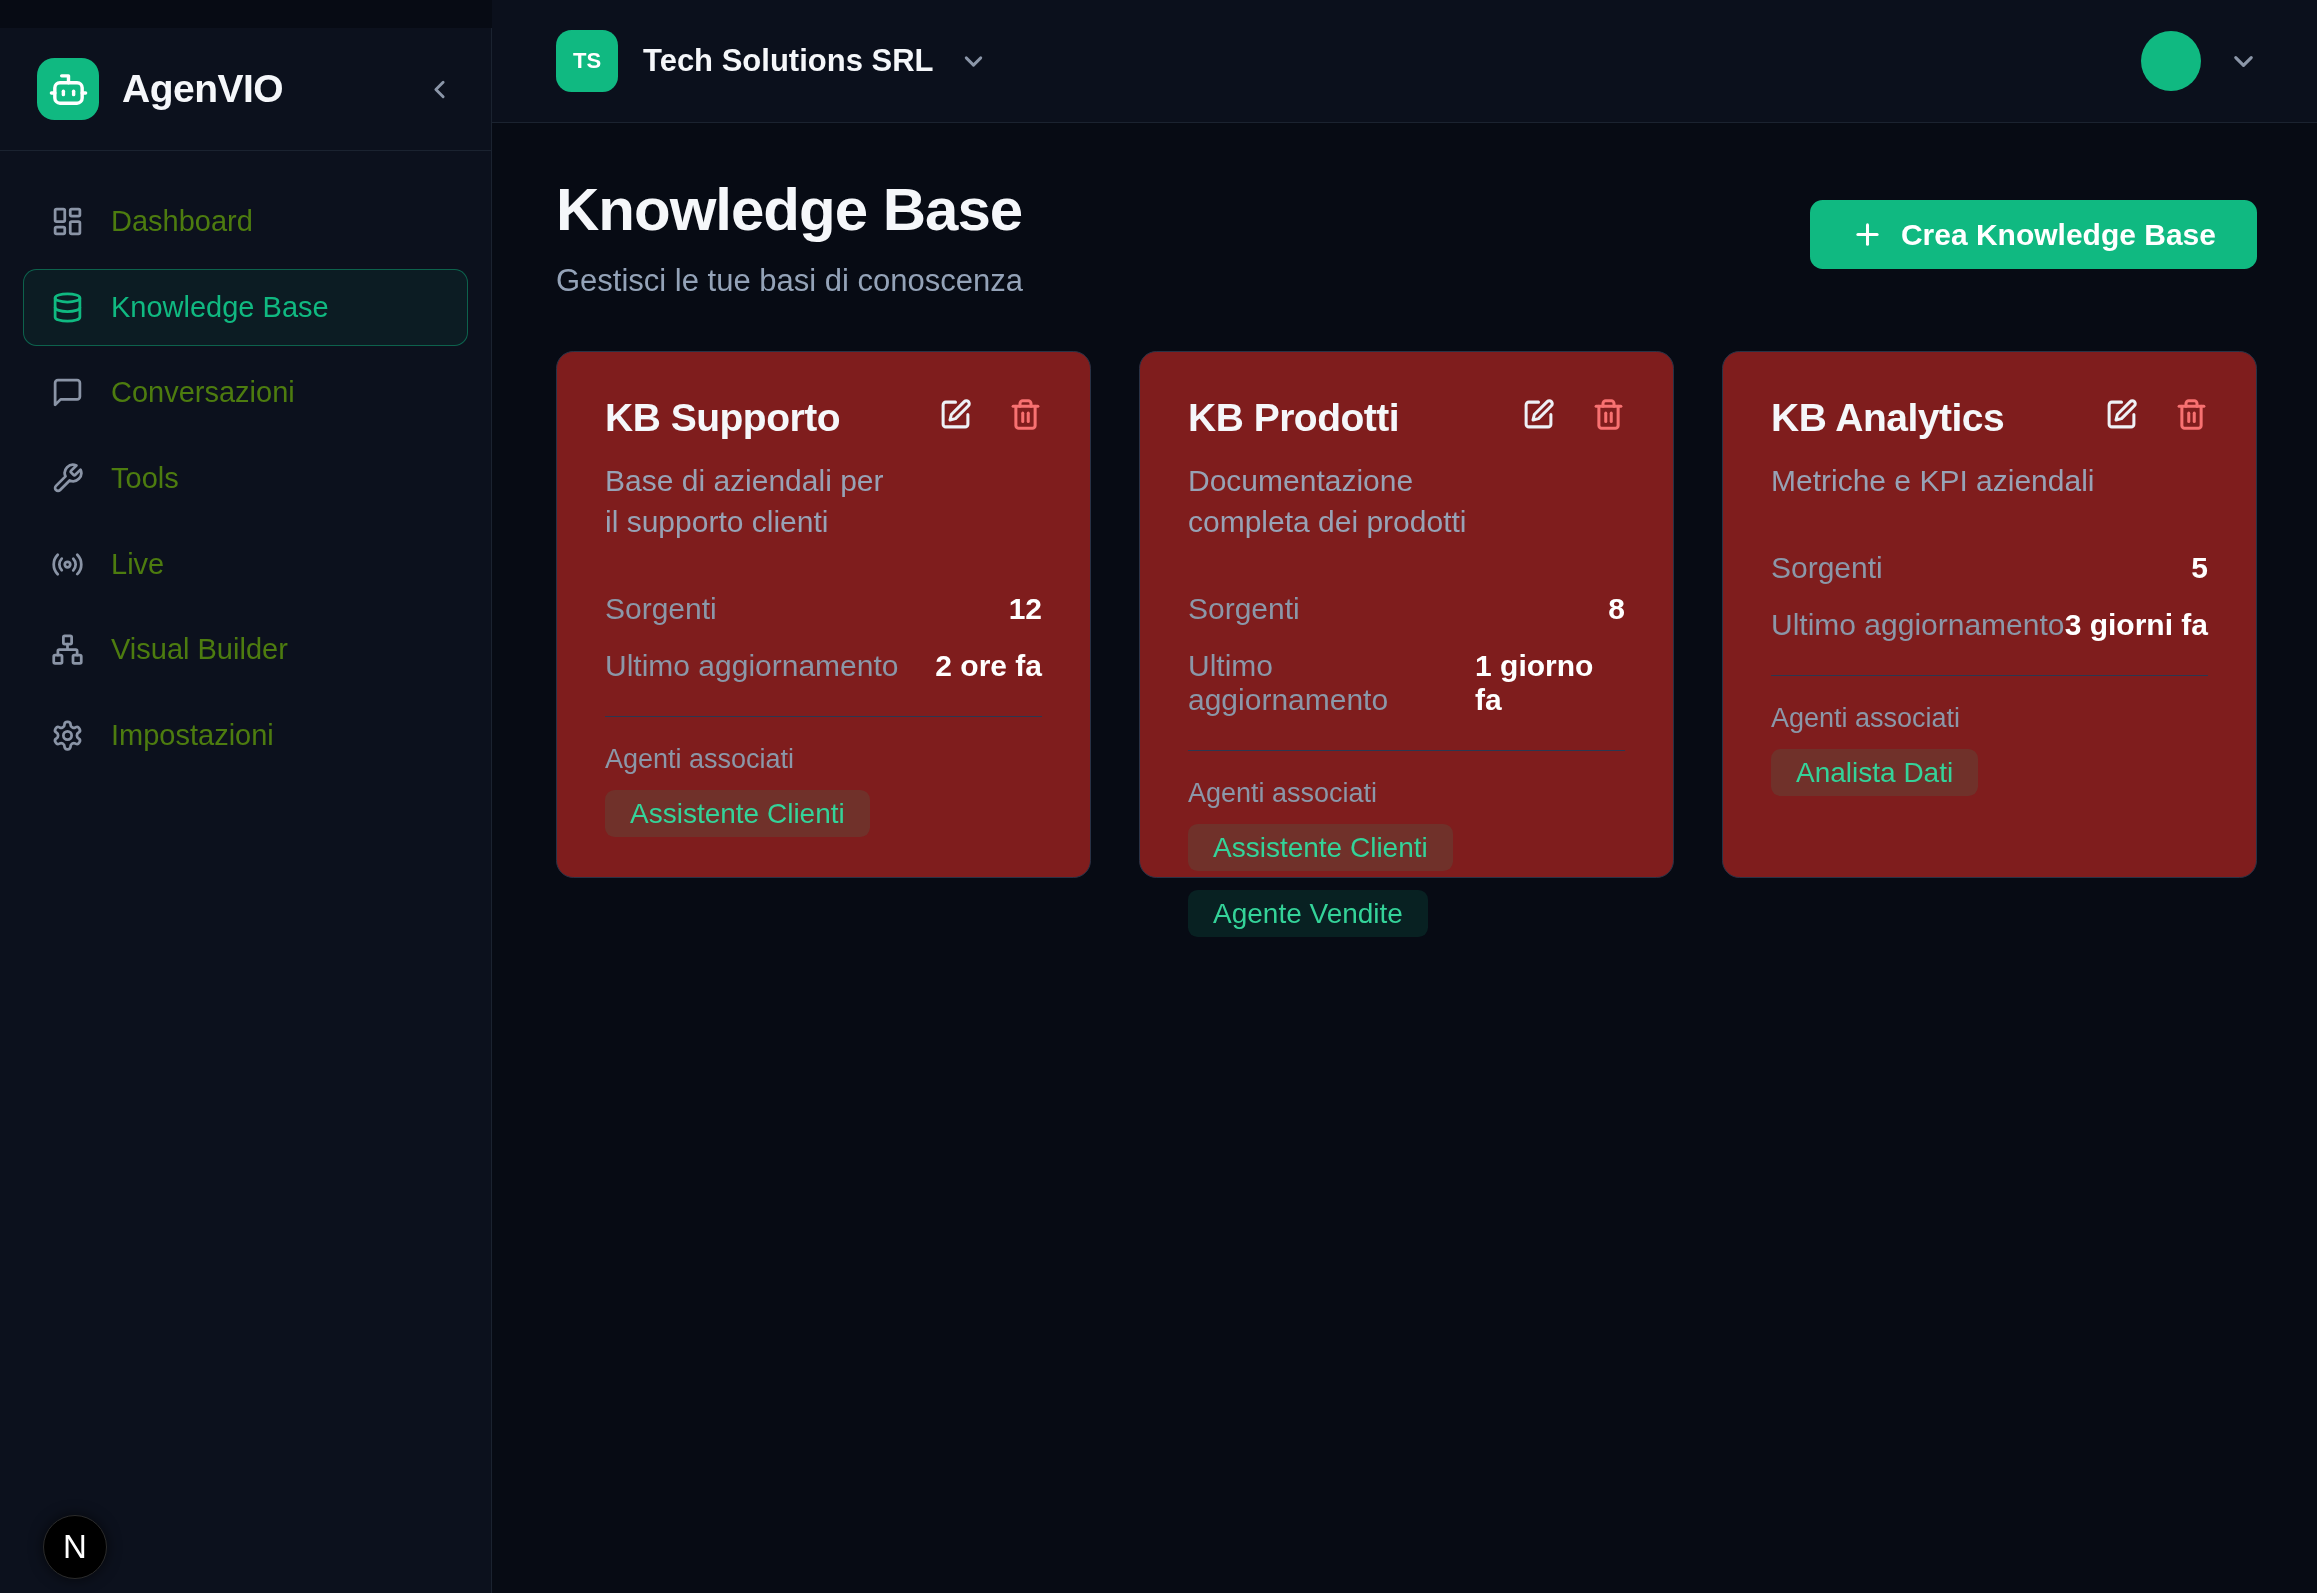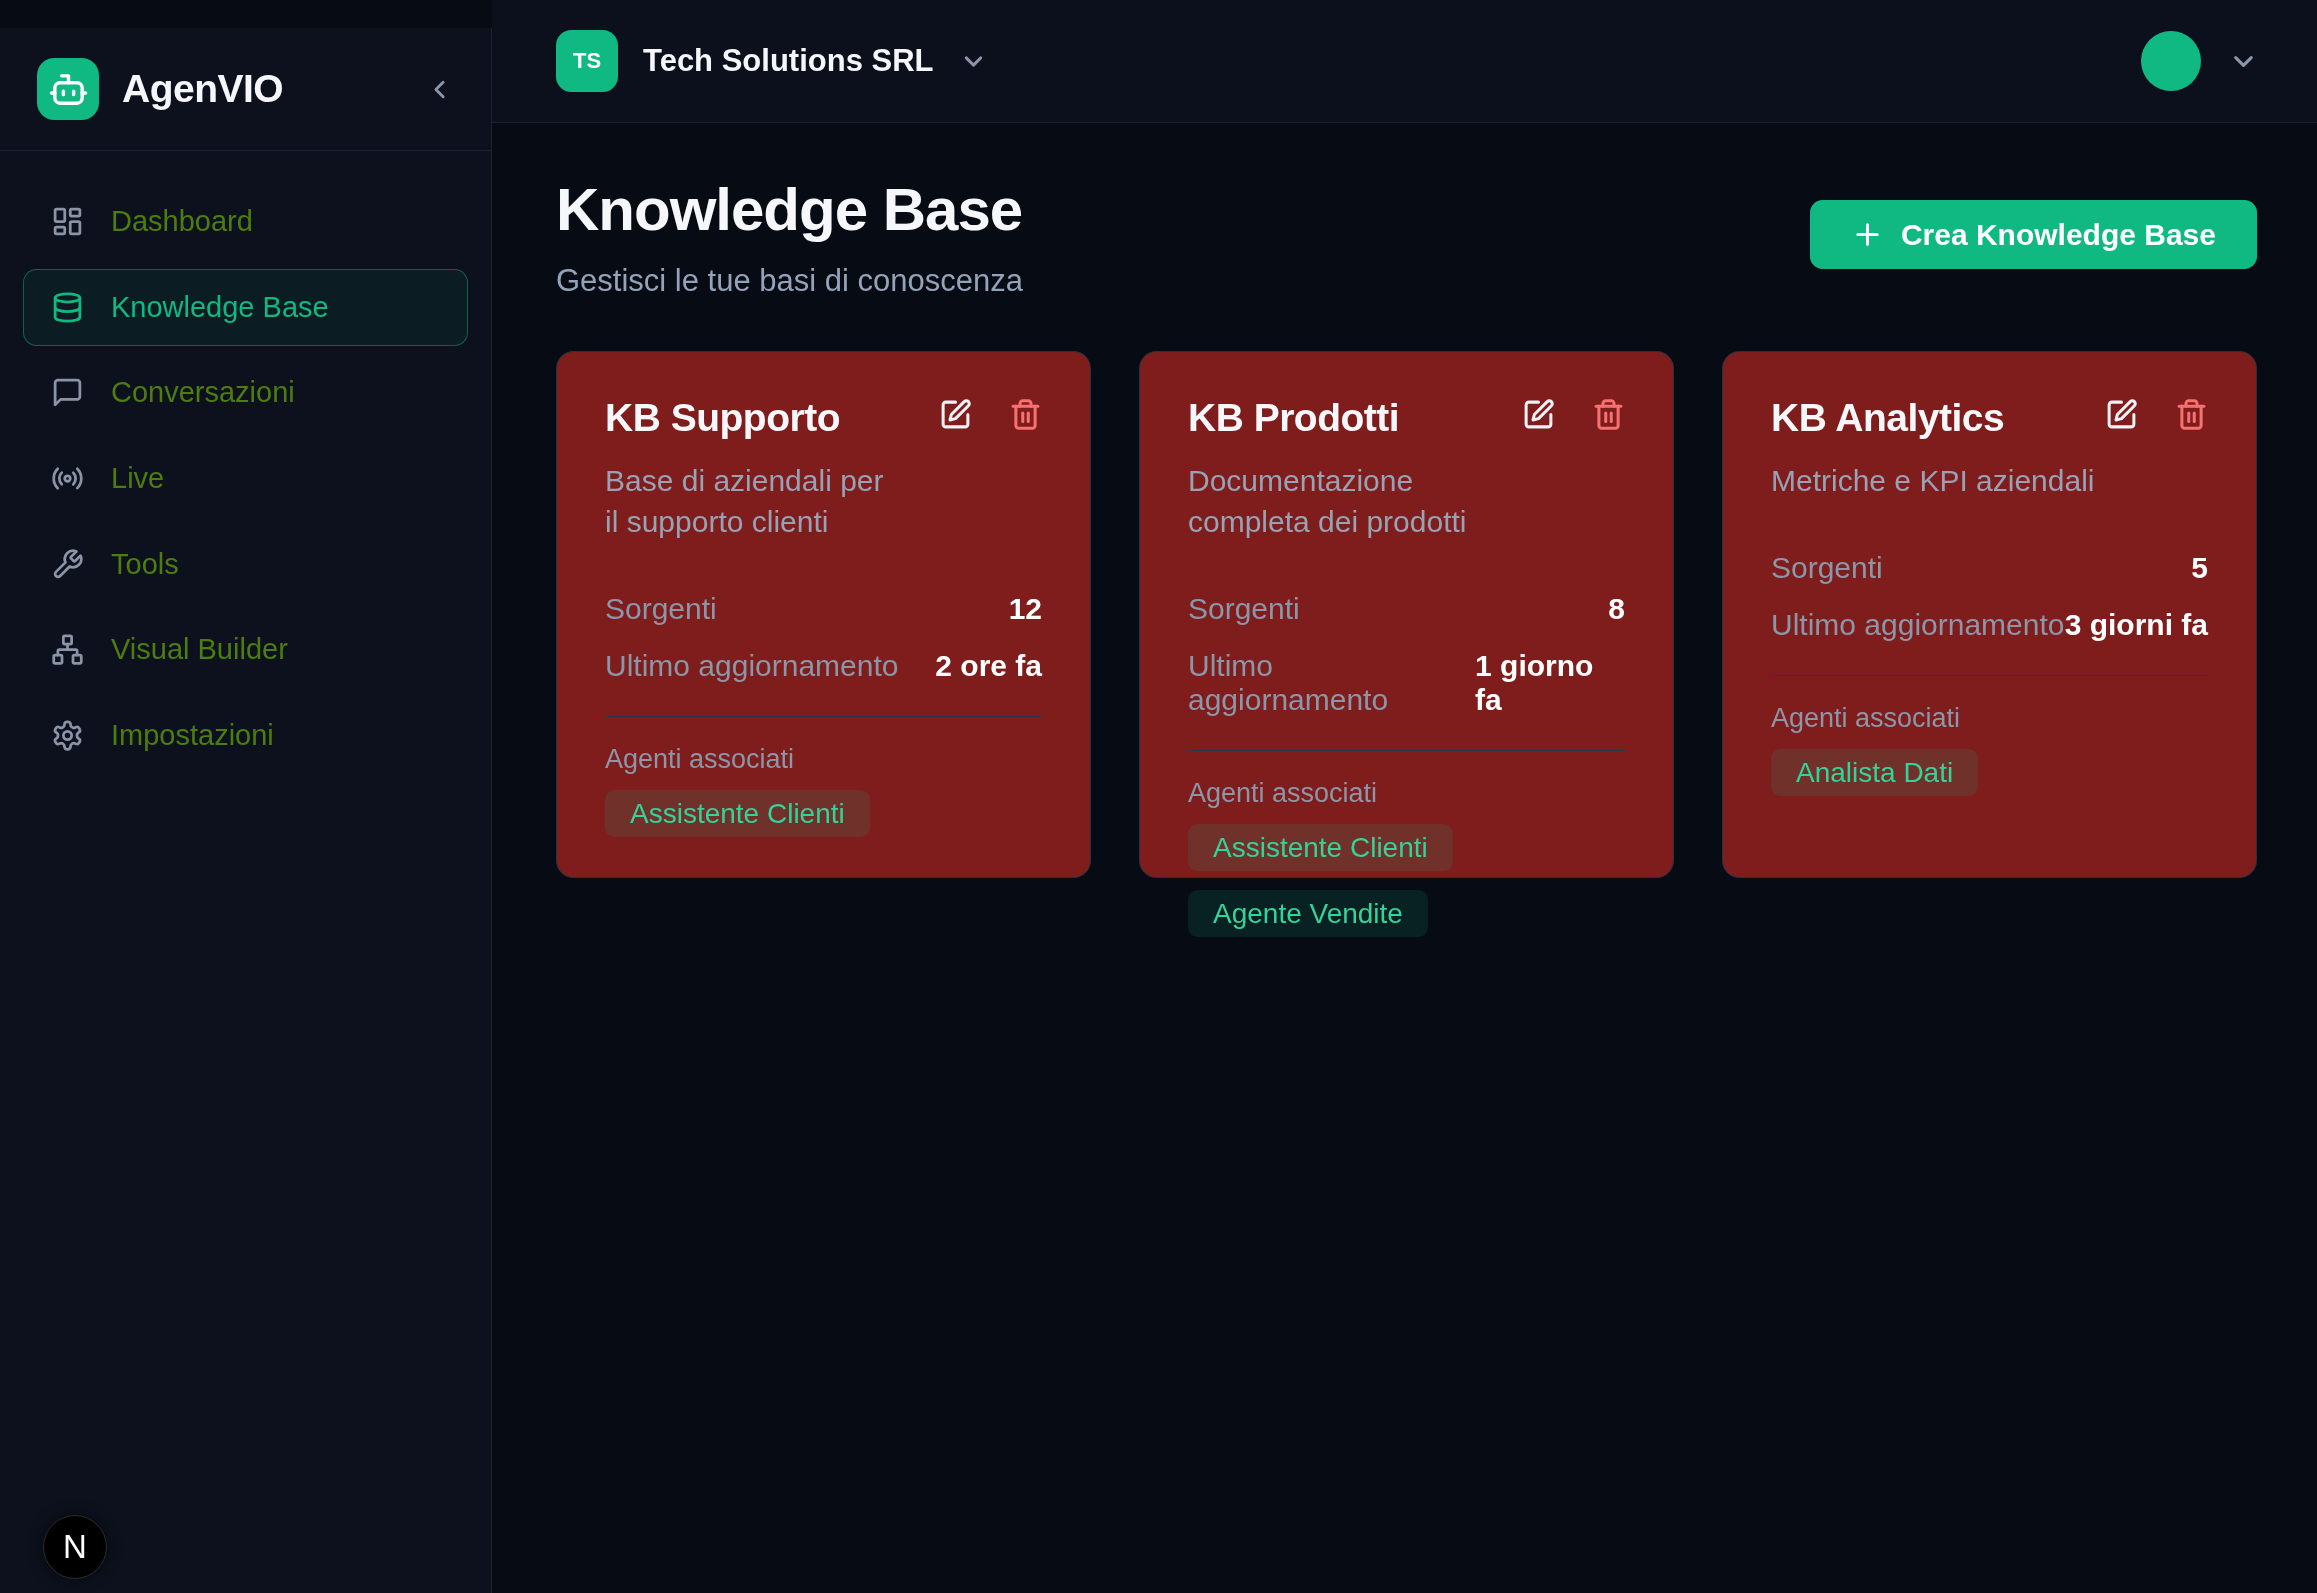--- a/index.html
+++ b/index.html
@@ -197,36 +197,36 @@
       <span class="nav-icon">
         <svg width="33" height="33" viewBox="0 0 24 24" fill="none" stroke="currentColor" stroke-width="2" stroke-linecap="round" stroke-linejoin="round">
             <path d="M21 15a2 2 0 0 1-2 2H7l-4 4V5a2 2 0 0 1 2-2h14a2 2 0 0 1 2 2z"></path>
           </svg>
       </span>
       <span>Conversazioni</span>
     </div>
     <div class="nav-item">
       <span class="nav-icon">
         <svg width="33" height="33" viewBox="0 0 24 24" fill="none" stroke="currentColor" stroke-width="2" stroke-linecap="round" stroke-linejoin="round">
+            <path d="M14.7 6.3a1 1 0 0 0 0 1.4l1.6 1.6a1 1 0 0 0 1.4 0l3.77-3.77a6 6 0 0 1-7.94 7.94l-6.91 6.91a2.12 2.12 0 0 1-3-3l6.91-6.91a6 6 0 0 1 7.94-7.94l-3.76 3.76z"></path>
+          </svg>
+      </span>
+      <span>Tools</span>
+    </div>
+    <div class="nav-item">
+      <span class="nav-icon">
+        <svg width="33" height="33" viewBox="0 0 24 24" fill="none" stroke="currentColor" stroke-width="2" stroke-linecap="round" stroke-linejoin="round">
             <path d="M4.9 19.1C1 15.2 1 8.8 4.9 4.9"></path>
             <path d="M7.8 16.2c-2.3-2.3-2.3-6.1 0-8.5"></path>
             <circle cx="12" cy="12" r="2"></circle>
             <path d="M16.2 7.8c2.3 2.3 2.3 6.1 0 8.5"></path>
             <path d="M19.1 4.9C23 8.8 23 15.1 19.1 19"></path>
           </svg>
       </span>
       <span>Live</span>
-    </div>
-    <div class="nav-item">
-      <span class="nav-icon">
-        <svg width="33" height="33" viewBox="0 0 24 24" fill="none" stroke="currentColor" stroke-width="2" stroke-linecap="round" stroke-linejoin="round">
-            <path d="M14.7 6.3a1 1 0 0 0 0 1.4l1.6 1.6a1 1 0 0 0 1.4 0l3.77-3.77a6 6 0 0 1-7.94 7.94l-6.91 6.91a2.12 2.12 0 0 1-3-3l6.91-6.91a6 6 0 0 1 7.94-7.94l-3.76 3.76z"></path>
-          </svg>
-      </span>
-      <span>Tools</span>
     </div>
     <div class="nav-item">
       <span class="nav-icon">
         <svg width="33" height="33" viewBox="0 0 24 24" fill="none" stroke="currentColor" stroke-width="2" stroke-linecap="round" stroke-linejoin="round">
             <rect x="16" y="16" width="6" height="6" rx="1"></rect>
             <rect x="2" y="16" width="6" height="6" rx="1"></rect>
             <rect x="9" y="2" width="6" height="6" rx="1"></rect>
             <path d="M5 16v-3a1 1 0 0 1 1-1h12a1 1 0 0 1 1 1v3"></path>
             <path d="M12 12V8"></path>
           </svg>

